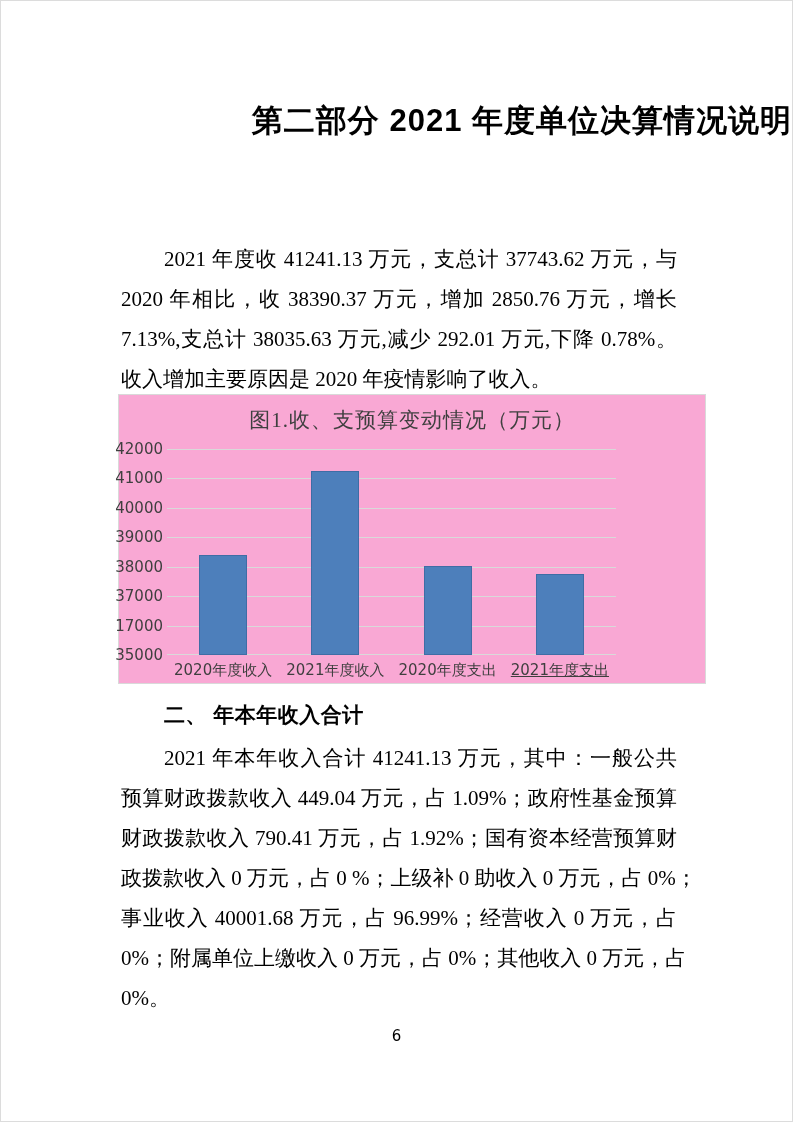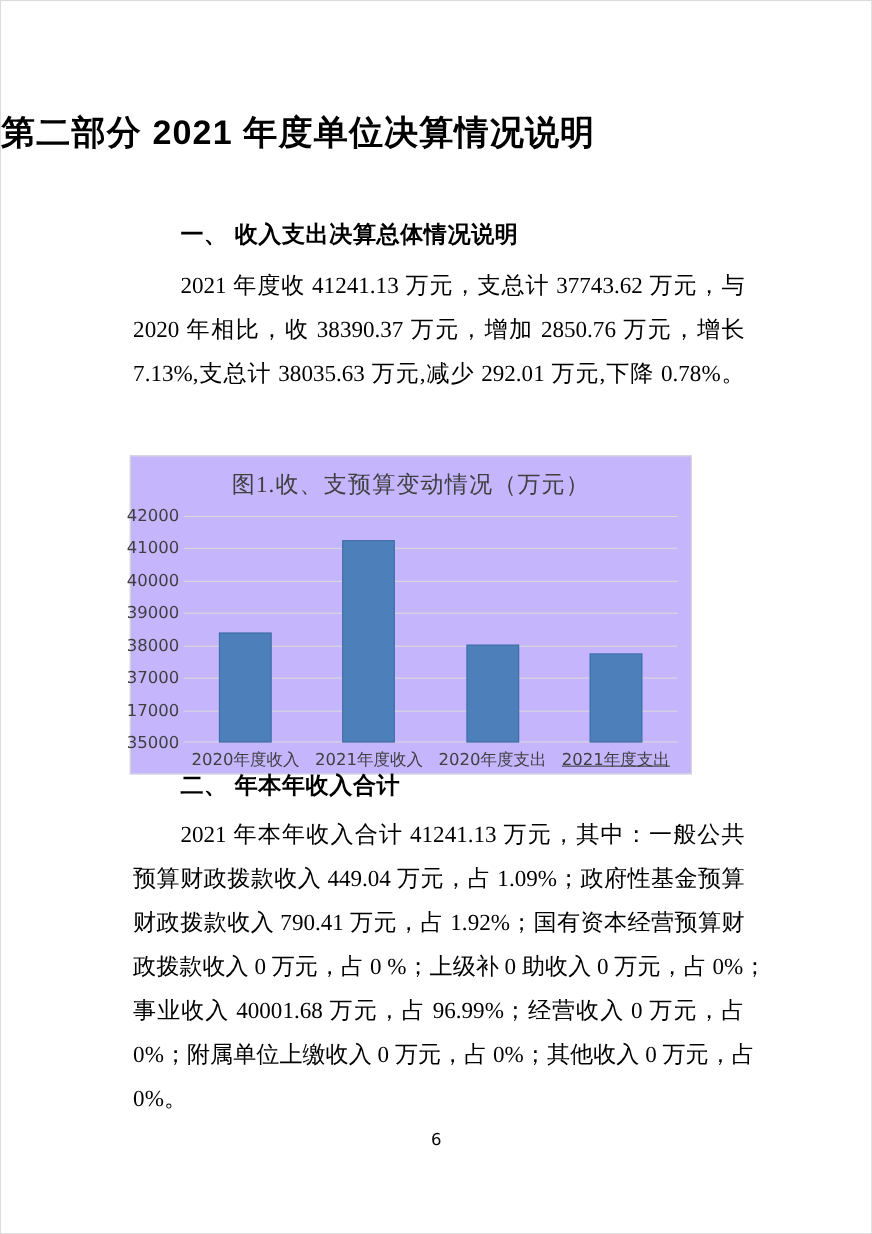--- a/index.html
+++ b/index.html
@@ -8,21 +8,21 @@
     width:793px;height:1122px;
     box-sizing:border-box;
     background:#ffffff;
     border:1px solid #dcdcdc;
     font-family:"Liberation Serif","DejaVu Serif",serif;
     color:#000;
     overflow:hidden;
   }
   .doc-title{
     position:absolute;top:97px;left:0;width:100%;
-    text-align:left;
+    text-align:right;
     font-family:"Liberation Sans","DejaVu Sans",sans-serif;
     font-weight:bold;font-size:31px;line-height:46px;
     letter-spacing:1px;
   }
   .sec-heading{
     position:absolute;left:163px;
     font-family:"Liberation Sans","DejaVu Sans",sans-serif;
     font-weight:bold;font-size:21px;line-height:28px;
     letter-spacing:0.5px;
   }
@@ -32,25 +32,25 @@
   }
   .line{
     height:40px;line-height:40px;
     text-align:justify;text-align-last:justify;
     white-space:nowrap;
   }
   .line.indent{padding-left:43px;}
   .line.flush{text-align-last:left;}
   
   .chart-box{
-    position:absolute;left:117px;top:413px;
-    width:511px;height:290px;
+    position:absolute;left:117px;top:393px;
+    width:588px;height:290px;
     box-sizing:border-box;
     border:1px solid #d9d9d9;
-    background:#c4b5fd;
+    background:#f9a8d4;
   }
   .chart-title{
     position:absolute;top:11px;left:0;width:100%;
     text-align:center;
     font-family:"Liberation Serif","DejaVu Serif",serif;
     font-size:21px;letter-spacing:1px;
   }
   .plot-area{
     position:absolute;left:48px;top:54px;
     width:449px;height:206px;
@@ -79,26 +79,26 @@
     font-family:"DejaVu Sans","Liberation Sans",sans-serif;
   }
 </style>
 </head>
 <body>
 
 <div class="page">
 
   <div class="doc-title">第二部分 2021 年度单位决算情况说明</div>
 
-  <div class="sec-heading" style="top:199px">一、 收入支出决算总体情况说明</div>
 
   <div class="para" style="top:238px">
     <div class="line indent">2021 年度收 41241.13 万元，支总计 37743.62 万元，与</div>
     <div class="line">2020 年相比，收 38390.37 万元，增加 2850.76 万元，增长</div>
     <div class="line">7.13%,支总计 38035.63 万元,减少 292.01 万元,下降 0.78%。</div>
+    <div class="line flush">收入增加主要原因是 2020 年疫情影响了收入。</div>
   </div>
 
   <div class="chart-box">
     <div class="chart-title" style="color: rgb(63, 63, 63);">图1.收、支预算变动情况（万元）</div>
     <div class="y-labels">
         <div class="ylab" style="top: 0px; color: rgb(63, 63, 63);">42000</div>
         <div class="ylab" style="top: 29.4286px; color: rgb(63, 63, 63);">41000</div>
         <div class="ylab" style="top: 58.8571px; color: rgb(63, 63, 63);">40000</div>
         <div class="ylab" style="top: 88.2857px; color: rgb(63, 63, 63);">39000</div>
         <div class="ylab" style="top: 117.714px; color: rgb(63, 63, 63);">38000</div>

